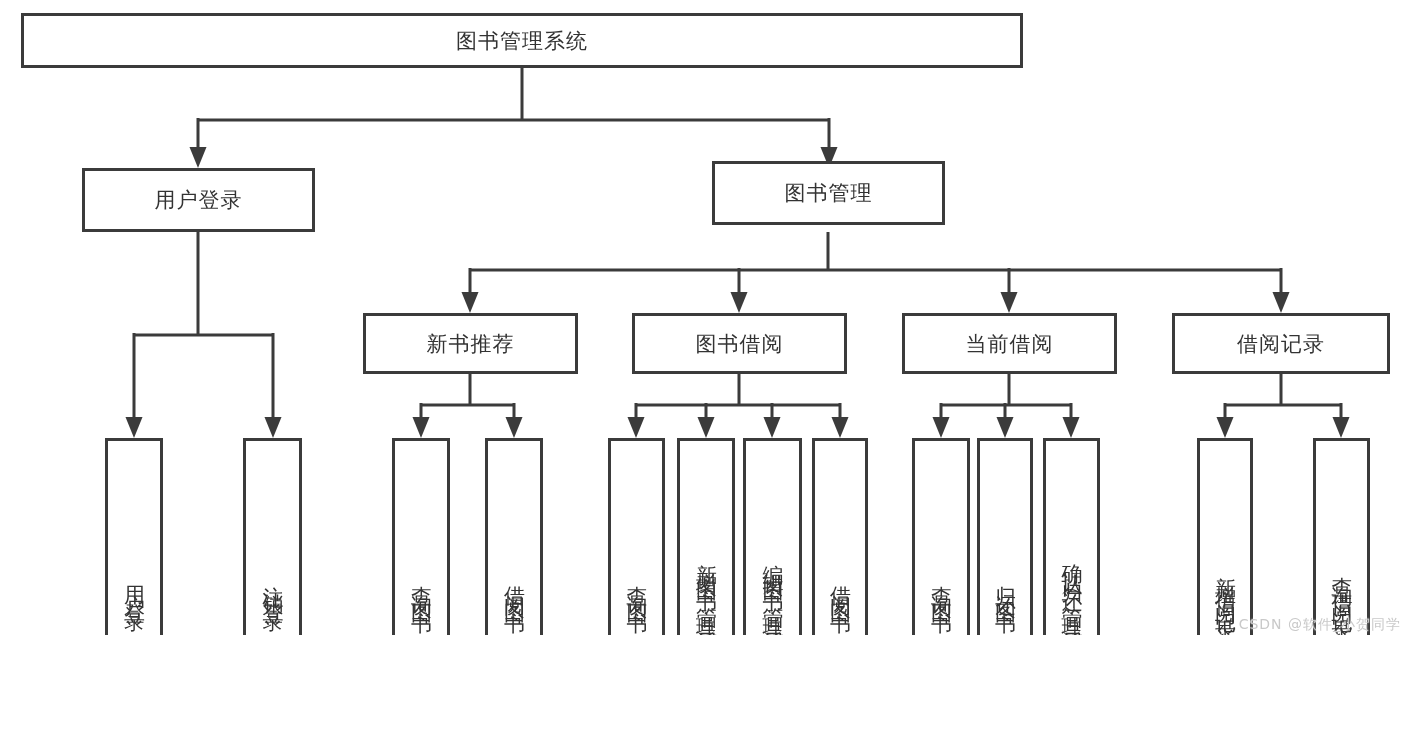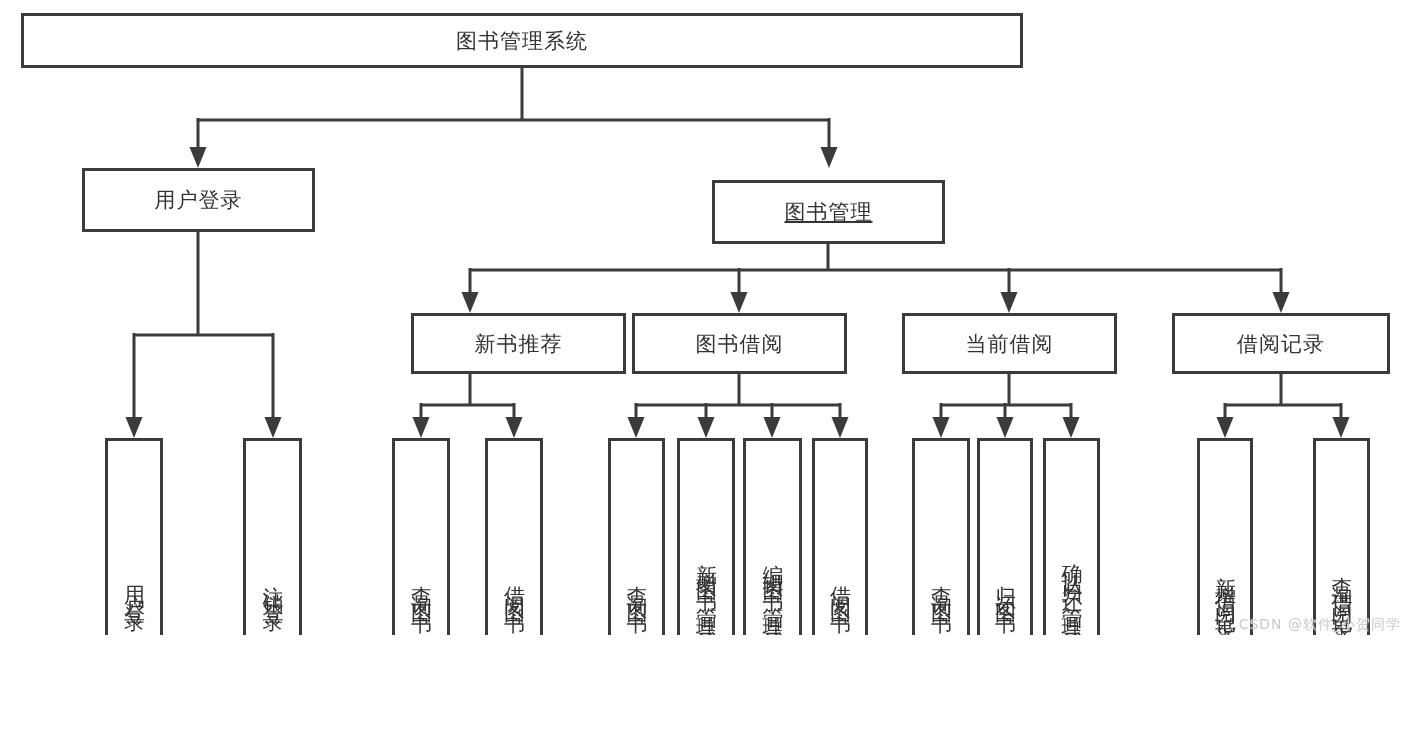--- a/index.html
+++ b/index.html
@@ -37,22 +37,22 @@
   .node.vert {
     writing-mode: vertical-rl;
     text-orientation: upright;
     letter-spacing: 0.42em;
     line-height: 1;
     white-space: normal;
   }
   
   .n-root  { left: 21px;   top: 13px;  width: 1002px; height: 55px; }
   .n-l2a   { left: 82px;   top: 168px; width: 233px;  height: 64px; }
-  .n-l2b   { left: 712px;  top: 180px; width: 233px;  height: 64px; text-decoration: underline; }
-  .n-l3a   { left: 363px;  top: 313px; width: 215px;  height: 61px; margin-left: 48px; }
+  .n-l2b   { left: 712px;  top: 161px; width: 233px;  height: 64px; }
+  .n-l3a   { left: 363px;  top: 313px; width: 215px;  height: 61px; }
   .n-l3b   { left: 632px;  top: 313px; width: 215px;  height: 61px; }
   .n-l3c   { left: 902px;  top: 313px; width: 215px;  height: 61px; }
   .n-l3d   { left: 1172px; top: 313px; width: 218px;  height: 61px; }
   
   .leaf { top: 438px; height: 297px; }
   .n-f1  { left: 105px;  width: 58px; }
   .n-f2  { left: 243px;  width: 59px; }
   .n-f3  { left: 392px;  width: 58px; }
   .n-f4  { left: 485px;  width: 58px; }
   .n-f5  { left: 608px;  width: 57px; }

